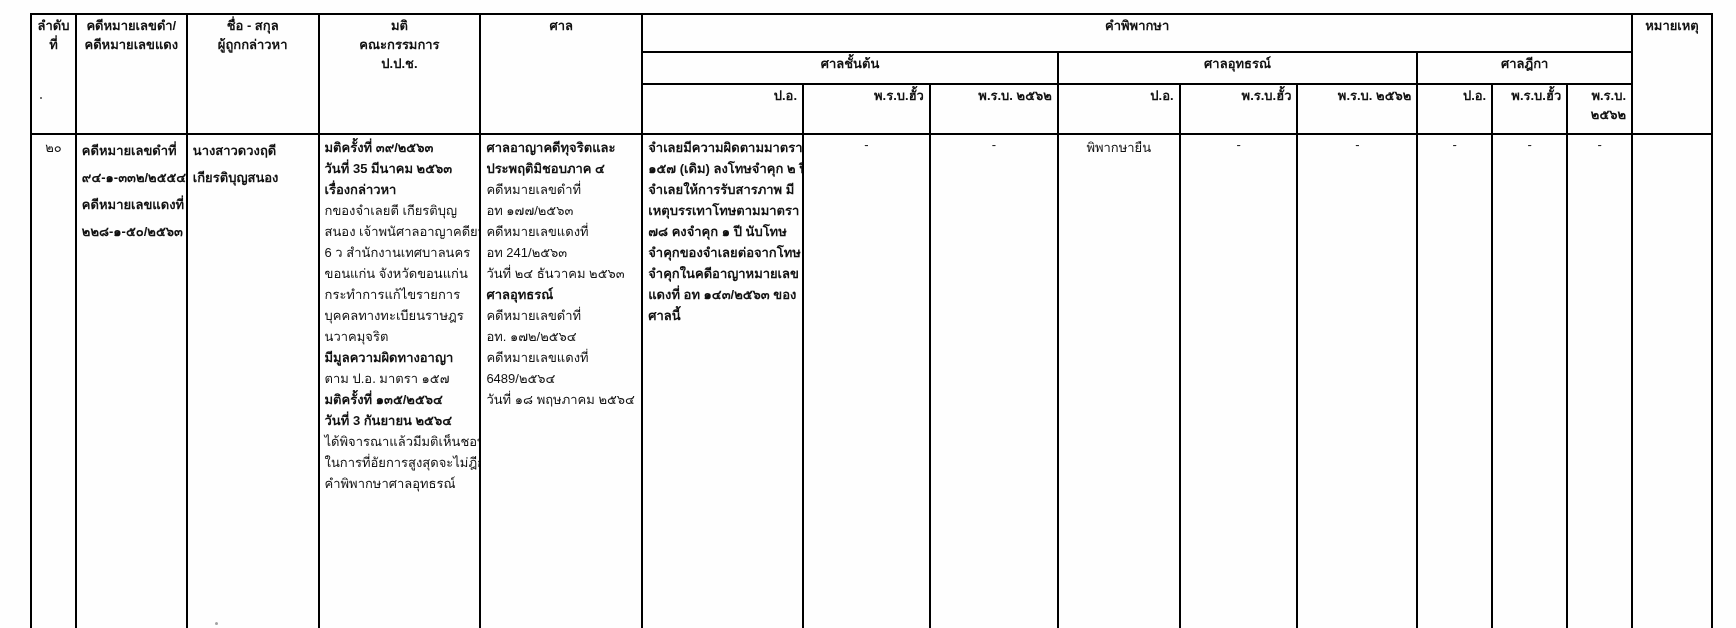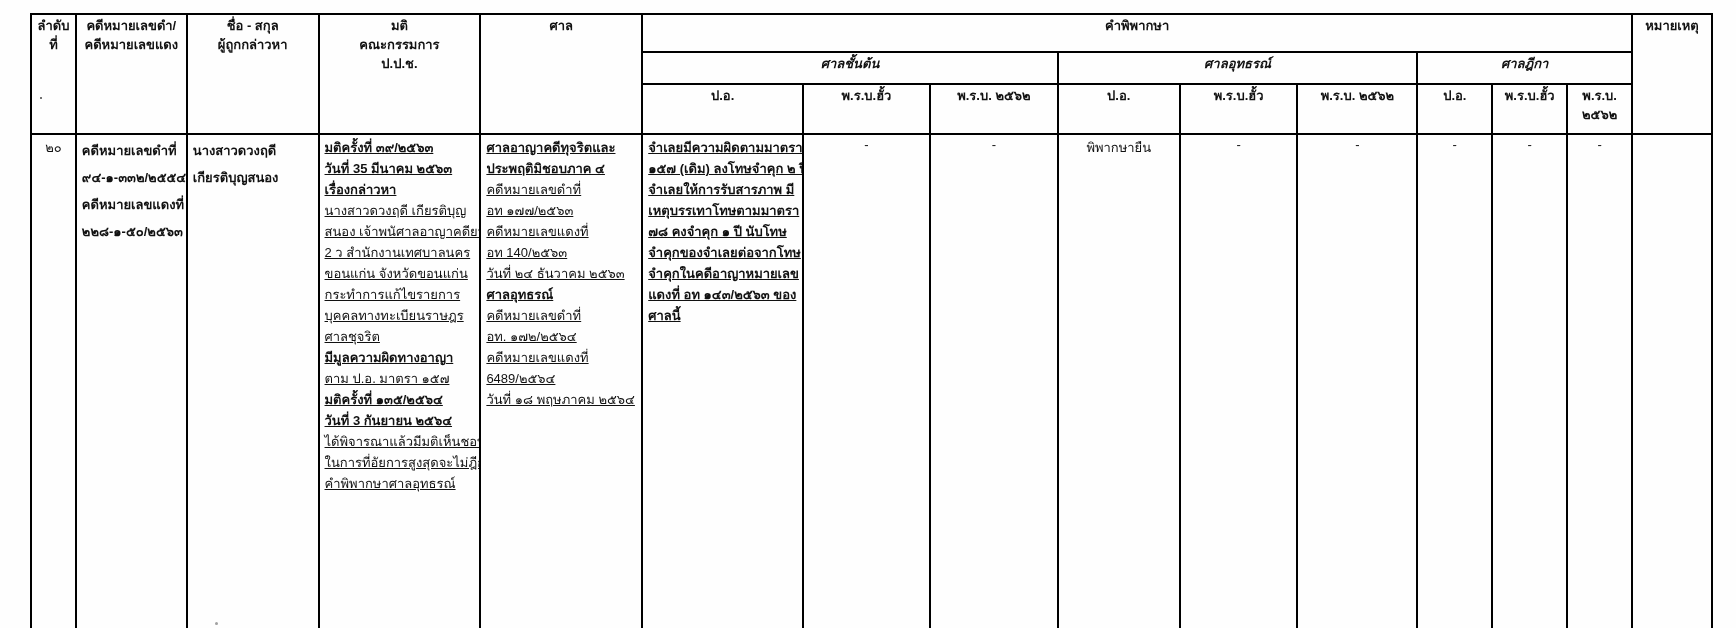--- a/index.html
+++ b/index.html
@@ -17,26 +17,26 @@
     border:2px solid #000;
     padding:2px 5px;
     vertical-align:top;
     overflow:hidden;
   }
   thead th{
     font-weight:bold;text-align:center;vertical-align:middle;
     font-size:13px;line-height:1.45;padding:2px 3px;
   }
   .hrow1 th{height:32px;}
-  .hrow2 th{height:26px;font-style:italic;}
-  .hrow3 th{height:44px;}
+  .hrow2 th{height:26px;}
+  .hrow3 th{height:44px;text-align:right;}
   tbody td{font-size:13px;height:545px;}
   .line{white-space:nowrap;}
   .lh27 .line{line-height:27px;}
-  .lh21 .line{line-height:21px;text-decoration:underline;}
+  .lh21 .line{line-height:21px;}
   .bold{font-weight:bold;}
   td.center{text-align:center;}
   td.num-cell{padding-top:7px;}
   td.val-cell{padding-top:8px;text-align:center;}
   td{padding-top:6px;}
   .artifact{position:absolute;background:#444;border-radius:50%;}
   .a1{left:398px;top:42px;width:3px;height:3px;}
   .a2{left:40px;top:97px;width:2px;height:2px;}
   .a3{left:215px;top:622px;width:3px;height:3px;opacity:.5;}
 </style>
@@ -118,42 +118,42 @@
             <div class="line bold">๒๒๘-๑-๕๐/๒๕๖๓</div>
           </td>
         <td class="lh27">
             <div class="line bold">นางสาวดวงฤดี</div>
             <div class="line bold">เกียรติบุญสนอง</div>
           </td>
         <td class="lh21">
             <div class="line bold">มติครั้งที่ ๓๙/๒๕๖๓</div>
             <div class="line bold">วันที่ 35 มีนาคม ๒๕๖๓</div>
             <div class="line bold">เรื่องกล่าวหา</div>
-            <div class="line">นางสาวดวงฤดี เกียรติบุญ</div>
+            <div class="line">กของจำเลยตี เกียรติบุญ</div>
             <div class="line">สนอง เจ้าพนัศาลอาญาคดียน</div>
-            <div class="line">2 ว สำนักงานเทศบาลนคร</div>
+            <div class="line">6 ว สำนักงานเทศบาลนคร</div>
             <div class="line">ขอนแก่น จังหวัดขอนแก่น</div>
             <div class="line">กระทำการแก้ไขรายการ</div>
             <div class="line">บุคคลทางทะเบียนราษฎร</div>
-            <div class="line">ศาลชุจริต</div>
+            <div class="line">นวาคมุจริต</div>
             <div class="line bold">มีมูลความผิดทางอาญา</div>
             <div class="line">ตาม ป.อ. มาตรา ๑๕๗</div>
             <div class="line bold">มติครั้งที่ ๑๓๕/๒๕๖๔</div>
             <div class="line bold">วันที่ 3 กันยายน ๒๕๖๔</div>
             <div class="line">ได้พิจารณาแล้วมีมติเห็นชอบ</div>
             <div class="line">ในการที่อัยการสูงสุดจะไม่ฎีกา</div>
             <div class="line">คำพิพากษาศาลอุทธรณ์</div>
           </td>
         <td class="lh21">
             <div class="line bold">ศาลอาญาคดีทุจริตและ</div>
             <div class="line bold">ประพฤติมิชอบภาค ๔</div>
             <div class="line">คดีหมายเลขดำที่</div>
             <div class="line">อท ๑๗๗/๒๕๖๓</div>
             <div class="line">คดีหมายเลขแดงที่</div>
-            <div class="line">อท 140/๒๕๖๓</div>
+            <div class="line">อท 241/๒๕๖๓</div>
             <div class="line">วันที่ ๒๔ ธันวาคม ๒๕๖๓</div>
             <div class="line bold">ศาลอุทธรณ์</div>
             <div class="line">คดีหมายเลขดำที่</div>
             <div class="line">อท. ๑๗๒/๒๕๖๔</div>
             <div class="line">คดีหมายเลขแดงที่</div>
             <div class="line">6489/๒๕๖๔</div>
             <div class="line">วันที่ ๑๘ พฤษภาคม ๒๕๖๔</div>
           </td>
         <td class="lh21">
             <div class="line bold">จำเลยมีความผิดตามมาตรา</div>

